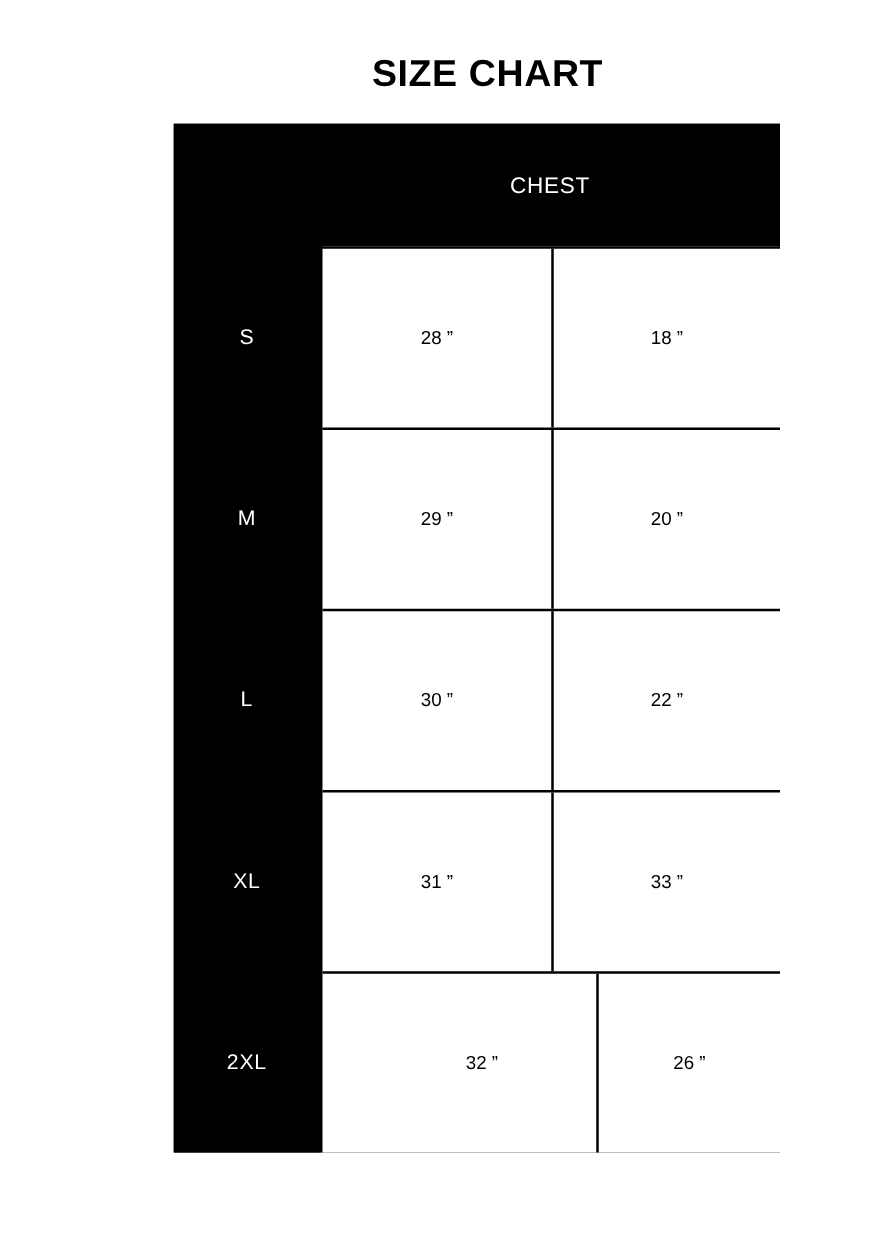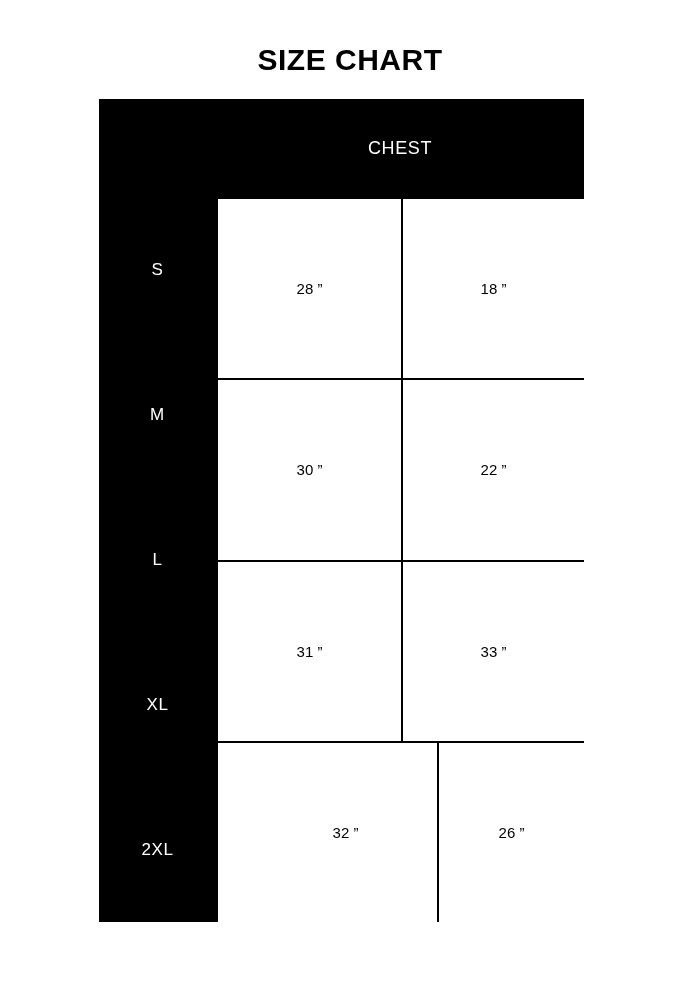--- a/index.html
+++ b/index.html
@@ -13,20 +13,21 @@
     font-family: "Liberation Sans", sans-serif;
     -webkit-font-smoothing: antialiased;
     overflow: hidden;
   }
 
   #page {
     position: relative;
     width: 572px;
     height: 1000px;
     background: #ffffff;
+    margin-left: 40px;
   }
 
   
   #chart-title {
     position: absolute;
     left: 0;
     top: 40px;
     width: 700px;
     text-align: center;
     font-size: 30px;
@@ -159,20 +160,28 @@
 
         <div class="data-row">
           <div class="data-cell body-col">
             <span class="measure-value">28 ”</span>
           </div>
           <div class="data-cell chest-col">
             <span class="measure-value">18 ”</span>
           </div>
         </div>
 
+        <div class="data-row">
+          <div class="data-cell body-col">
+            <span class="measure-value">29 ”</span>
+          </div>
+          <div class="data-cell chest-col">
+            <span class="measure-value">20 ”</span>
+          </div>
+        </div>
 
         <div class="data-row">
           <div class="data-cell body-col">
             <span class="measure-value">30 ”</span>
           </div>
           <div class="data-cell chest-col">
             <span class="measure-value">22 ”</span>
           </div>
         </div>
 

